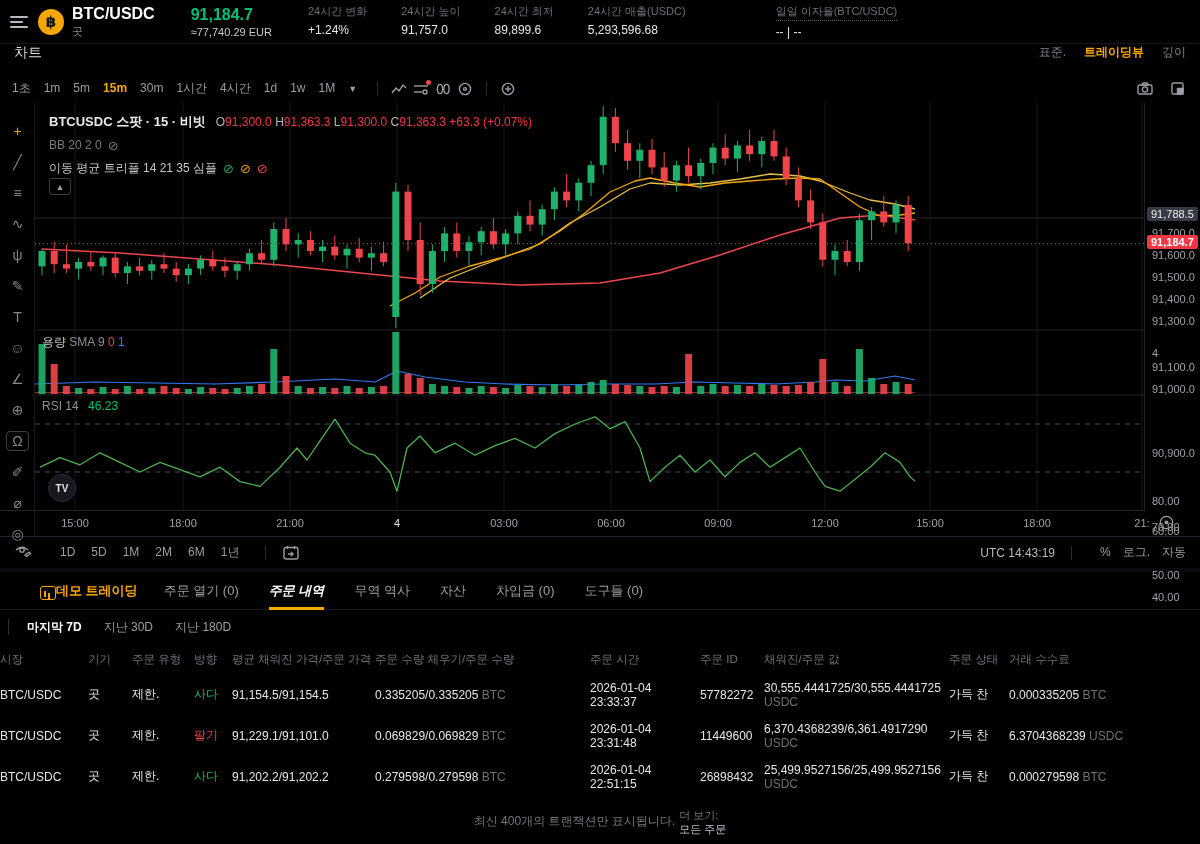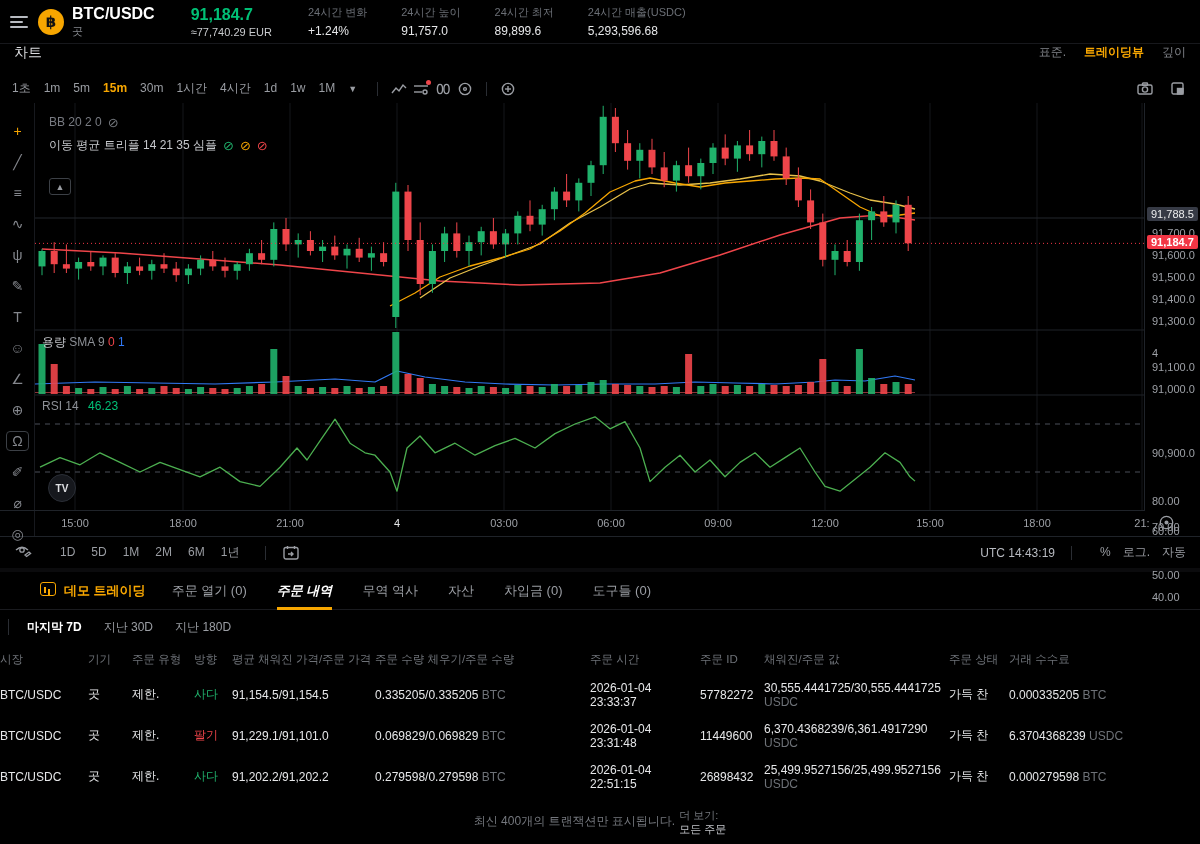--- a/index.html
+++ b/index.html
@@ -80,21 +80,21 @@
 
   .chart-bottom { height:32px; border-top:1px solid #1f2329; display:flex; align-items:center; padding:0 14px; font-size:12px; }
   .range-tab { color:#9a9da3; margin-right:16px; cursor:pointer; }
   .cb-right { margin-left:auto; display:flex; align-items:center; gap:14px; color:#b7bac0; }
   .cb-right .ctl { cursor:pointer; color:#9a9da3; }
   .eye-ic { margin-right:26px; cursor:pointer; }
 
   
   .panel { border-top:4px solid #0b0b0d; background:#000; height:276px; }
   .tabbar { height:38px; display:flex; align-items:center; padding:0 12px; border-bottom:1px solid #1a1b1f; }
-  .brand { display:flex; align-items:flex-start; gap:8px; margin-right:26px;padding-left:28px; }
+  .brand { display:flex; align-items:flex-end; gap:0; margin-right:26px;padding-left:28px; }
   .brand-ic { width:16px; height:14px; border:1.4px solid #f7a600; border-radius:3px; position:relative; }
   .brand-ic::after { content:""; position:absolute; left:3px; bottom:2px; width:2px; height:6px; background:#f7a600;
     box-shadow:4px 2px 0 #f7a600; }
   .brand-tx { color:#f7a600; font-weight:bold; font-size:13px; }
   .ptab { position:relative; height:38px; display:flex; align-items:center; font-size:13px; color:#9b9ea4;
     margin-right:30px; cursor:pointer; white-space:nowrap; }
   .ptab.sel { color:#fff; font-weight:bold;font-style:italic; }
   .ptab.sel::after { content:""; position:absolute; left:0; right:0; bottom:0; height:3px; background:#f7a600; }
 
   .subrow { height:34px; display:flex; align-items:center; padding:0 8px; font-size:12px; }
@@ -143,20 +143,24 @@
         <div class="lb">24시간 높이</div>
         <div class="vl">91,757.0</div>
       </div>
       <div class="stat">
         <div class="lb">24시간 최저</div>
         <div class="vl">89,899.6</div>
       </div>
       <div class="stat">
         <div class="lb">24시간 매출(USDC)</div>
         <div class="vl">5,293,596.68</div>
+      </div>
+      <div class="stat gap">
+        <div class="lb dotted">일일 이자율(BTC/USDC)</div>
+        <div class="vl">-- | --</div>
       </div>
     </div>
 </header>
 
 <section class="chart-sec">
   <div class="chart-head">
     <span class="chart-title">차트</span>
     <div class="view-tabs" id="viewTabs">
         <span class="view-tab">표준.</span>
         <span class="view-tab sel">트레이딩뷰</span>
@@ -500,20 +504,24 @@
         <rect x="857.5" y="101.8" width="7" height="17.60000000000001" fill="#20b26c"></rect>
         <rect x="857.5" y="279" width="7" height="12" fill="#20b26c" opacity="0.9"></rect>
         <line x1="873.1999999999999" y1="93" x2="873.1999999999999" y2="148" stroke="#ef454a" stroke-width="1"></line>
         <rect x="869.6999999999999" y="101.8" width="7" height="38.500000000000014" fill="#ef454a"></rect>
         <rect x="869.6999999999999" y="281" width="7" height="10" fill="#ef454a" opacity="0.9"></rect>
         <polyline points="5,364.2 25,354.6 45,361.8 65,349.8 85,359.4 105,369 125,359.4 145,366.6 165,373.8 185,364.2 205,378.6 225,383.4 245,364.2 262,345 272,357 285,337.8 300,316.2 315,340.2 330,349.8 340,352.2 355,369 362,388.2 372,345 385,333 400,349.8 420,340.2 440,352.2 460,342.6 480,335.4 500,345 520,330.6 540,321 560,313.8 575,325.8 590,318.6 605,345 615,378.6 630,364.2 645,352.2 660,369 675,357 690,373.8 705,359.4 720,349.8 735,364.2 750,354.6 765,345 780,369 790,383.4 805,388.2 820,376.2 835,364.2 850,349.8 865,359.4 875,373.8 880,378.12" fill="none" stroke="#4caf50" stroke-width="1.3" stroke-linejoin="round"></polyline>
         <line x1="0" y1="140.36600000000064" x2="1109" y2="140.36600000000064" stroke="#f23645" stroke-width="1" stroke-dasharray="1,3"></line>
       </svg>
 
     <div class="legend">
+      <div class="legend-row">
+        <span class="legend-main">BTCUSDC 스팟 · 15 · 비빗</span>
+        <span class="legend-ohlc ohlc-red" id="ohlcRow"><b>O</b><span>91,300.0 </span><b>H</b><span>91,363.3 </span><b>L</b><span>91,300.0 </span><b>C</b><span>91,363.3 </span><span>+63.3 (+0.07%)</span></span>
+      </div>
       <div class="legend-row ind-row">
         <span>BB 20 2 0</span>
         <span class="slash muted">⊘</span>
       </div>
       <div class="legend-row ind-row bright">
         <span>이동 평균 트리플 14 21 35 심플</span>
         <span class="slash" style="color:#20b26c">⊘</span>
         <span class="slash" style="color:#f7a600">⊘</span>
         <span class="slash" style="color:#ef454a">⊘</span>
       </div>

